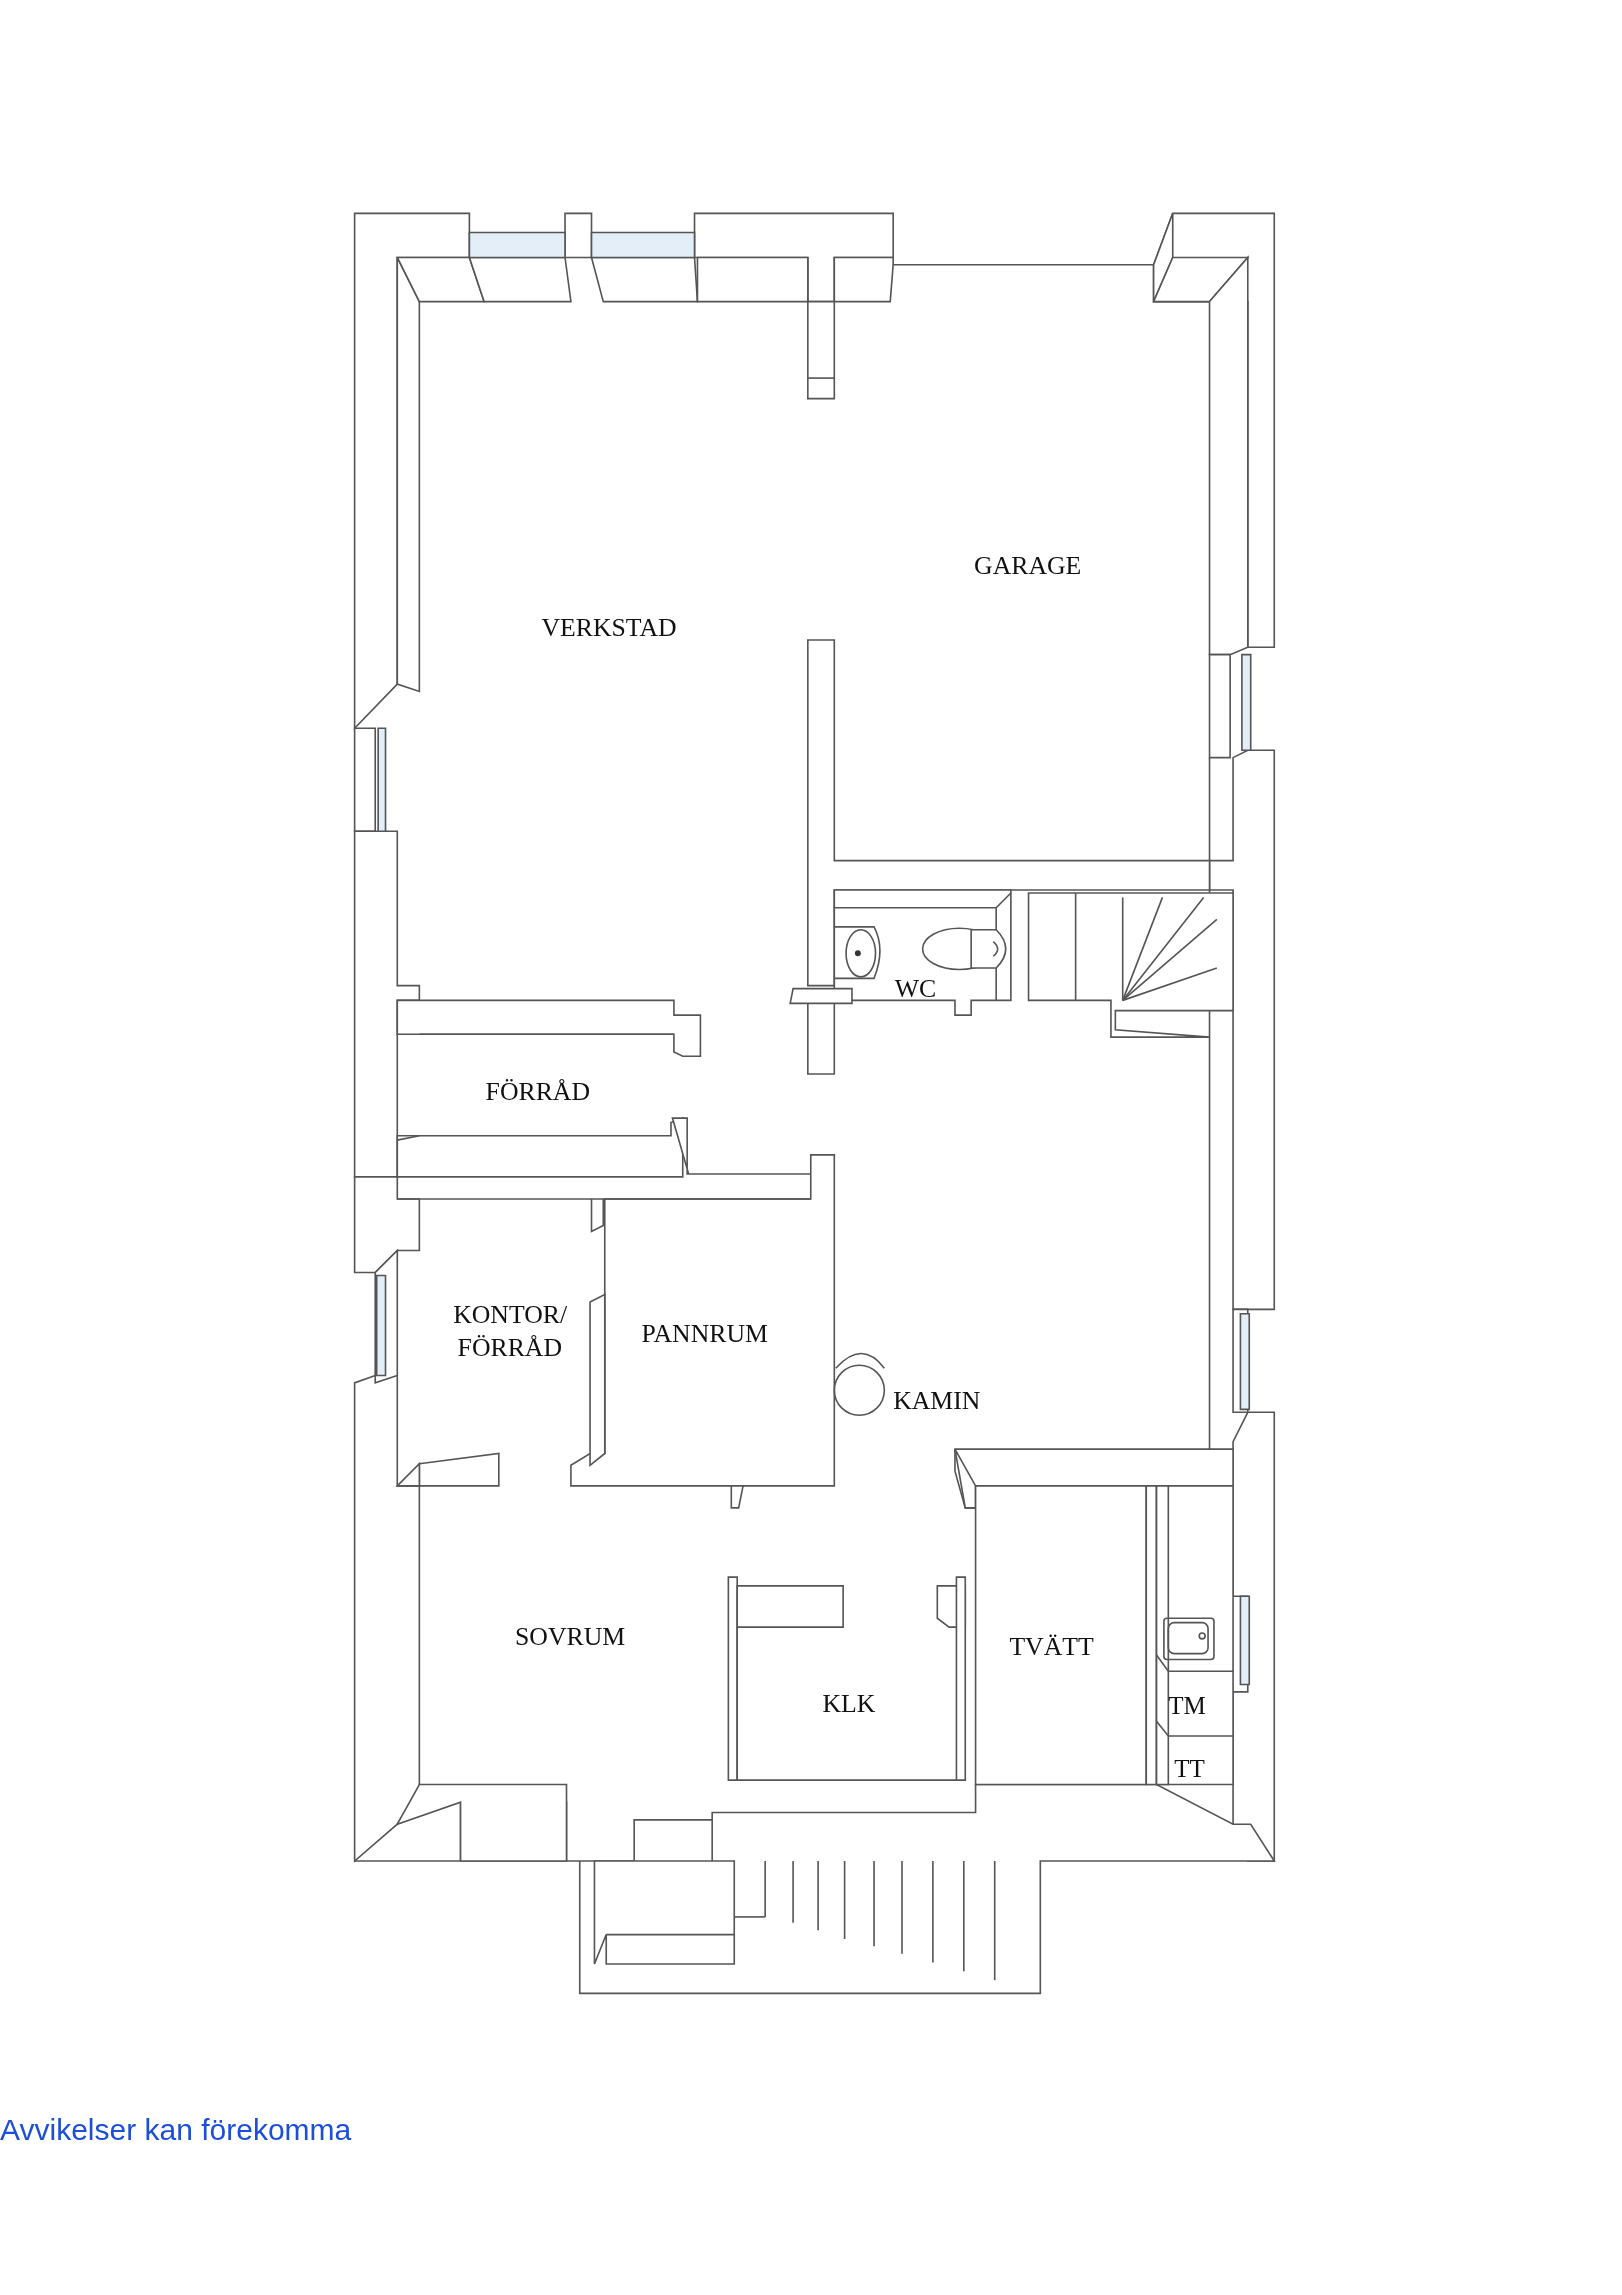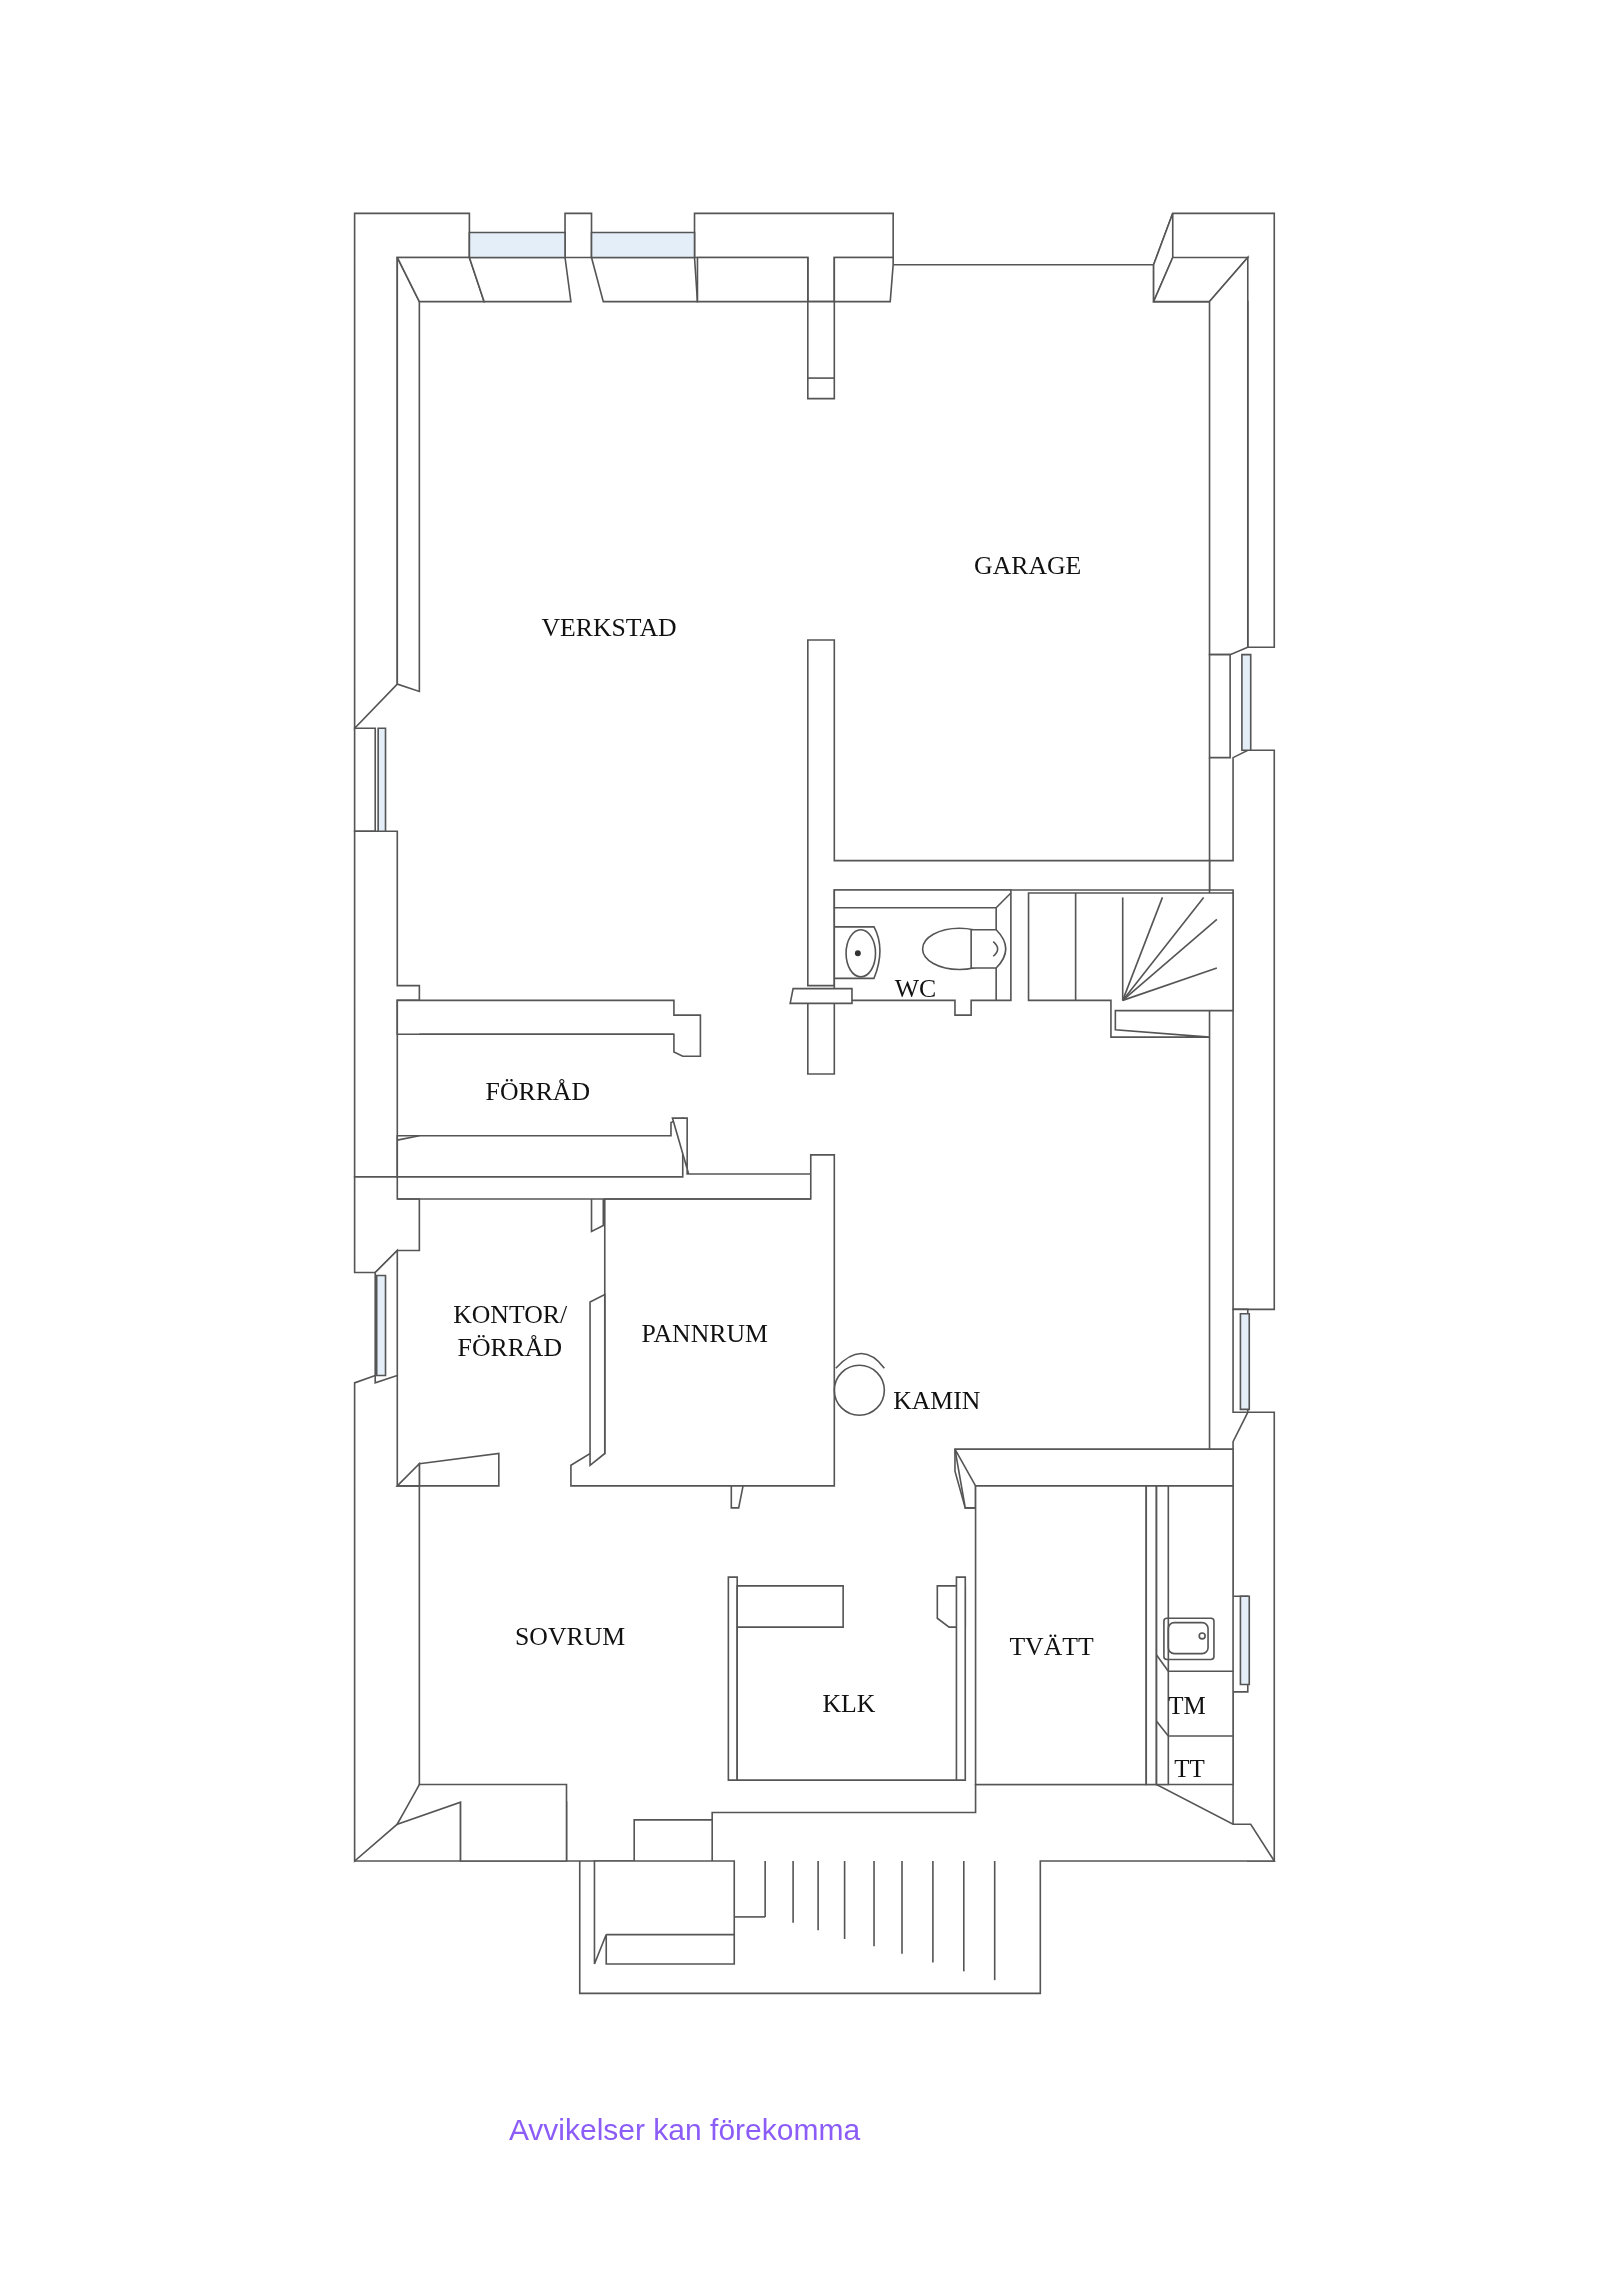--- a/index.html
+++ b/index.html
@@ -3,22 +3,22 @@
 <meta charset="utf-8">
 <style>
   html, body { margin: 0; padding: 0; background: #ffffff; }
   body { width: 1623px; height: 2295px; position: relative; overflow: hidden; }
   #plan { position: absolute; left: 0; top: 0; width: 1623px; height: 2295px; }
   .w { fill: #ffffff; stroke: #555555; stroke-width: 1.1; stroke-linejoin: miter; }
   .l { fill: none; stroke: #555555; stroke-width: 1.1; }
   .g { fill: #e3eef8; stroke: #555555; stroke-width: 1.1; }
   .lbl { font-family: "Liberation Serif", serif; font-size: 17.5px; fill: #111111; }
   .lbl-sm { font-family: "Liberation Serif", serif; font-size: 17px; fill: #111111; }
-  .foot { position: absolute; left: 0; width: 1369px; top: 2113px; text-align: center;
-          font-family: "Liberation Sans", sans-serif; font-size: 30px; color: #8b5cf6; }
+  .foot { position: absolute; left: 0; width: 1369px; top: 2113px; 
+          font-family: "Liberation Sans", sans-serif; font-size: 30px; color: #1d4ed8; }
 </style>
 </head>
 <body>
 
 <svg id="plan" viewBox="0 0 1103 1560" preserveAspectRatio="none" xmlns="http://www.w3.org/2000/svg">
 
   <g>
 
     <polygon class="w" points="241,145 319,145 319,175 270,175 270,465 241,495"></polygon>
     <polygon class="w" points="270,175 285,205 285,470 270,465"></polygon>

